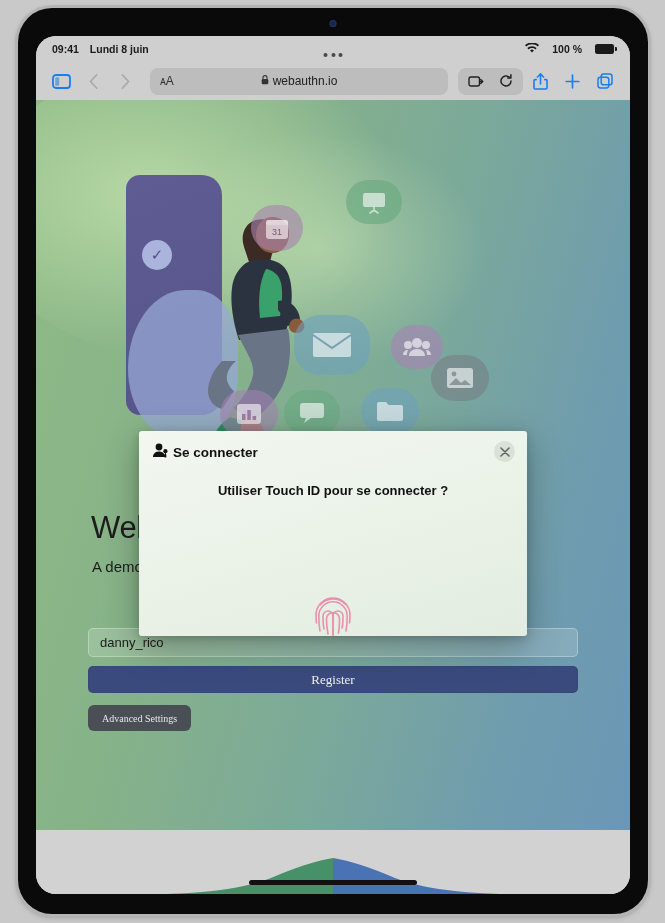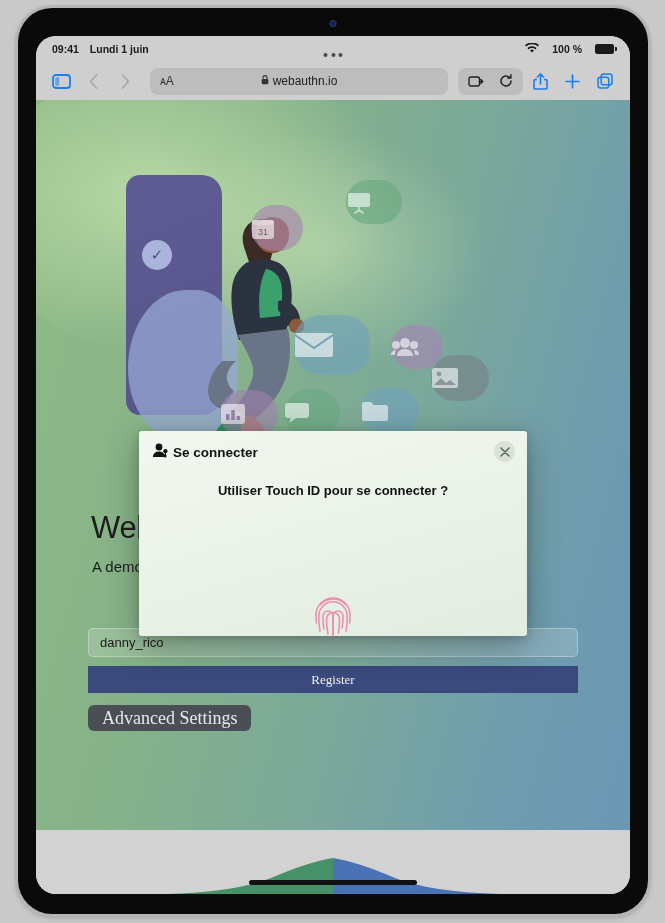--- a/index.html
+++ b/index.html
@@ -102,21 +102,21 @@
   #blob2 {
     position: absolute; left: 120px; top: 30px; width: 330px; height: 240px;
     background: radial-gradient(ellipse at 50% 50%, rgba(200,228,180,.55), rgba(200,228,180,0) 70%);
     border-radius: 50%;
   }
 
   
   #illustration { position: absolute; left: 0; top: 0; width: 594px; height: 420px; }
   .bubble {
     position: absolute; border-radius: 26px;
-    display: flex; align-items: center; 
+    display: flex; align-items: center; justify-content: center;
     color: rgba(255,255,255,.72);
   }
   .bubble svg { opacity: .82; }
 
   #phone-body {
     position: absolute; left: 90px; top: 75px; width: 96px; height: 240px;
     background: linear-gradient(160deg, #5f5c94, #57548b);
     border-radius: 14px 20px 20px 14px;
   }
   #phone-check {
@@ -145,34 +145,34 @@
     position: absolute; left: 52px; top: 528px; width: 490px; height: 29px;
     background: rgba(255,255,255,.16);
     border: 1px solid rgba(255,255,255,.30);
     border-radius: 5px;
     display: flex; align-items: center; padding: 0 11px;
     font-family: Liberation Sans, sans-serif;
     font-size: 13px; color: #1c1c1c; text-align: center;
   }
   #btn-row { position: absolute; left: 52px; top: 566px; width: 490px; display: flex; gap: 8px; }
   .wa-btn {
-    flex: 1; height: 27px; border-radius: 0;
+    flex: 1; height: 27px; border-radius: 5px;
     display: flex; align-items: center; justify-content: center;
     font-family: "Liberation Serif", serif;
     font-size: 13px; color: #f0f0f2;
   }
   #register-btn { background: #3a4a7d; border: 1px solid #30407040; }
   #authenticate-btn { background: #2e3c66; }
   #advanced-btn {
     position: absolute; left: 52px; top: 605px; height: 26px;
     padding: 0 14px; border-radius: 6px;
     background: #4a4f56;
     display: flex; align-items: center;
     font-family: "Liberation Serif", serif;
-    font-size: 18px; color: #e8e8ea;
+    font-size: 10px; color: #e8e8ea;
   }
 
   
   #modal {
     position: absolute; left: 103px; top: 331px;
     width: 388px; height: 205px;
     background: linear-gradient(165deg, #f2f7f0, #eaf2e8 55%, #e3ece1);
     border-radius: 3px;
     box-shadow: 0 10px 34px rgba(0,0,0,.30), 0 2px 8px rgba(0,0,0,.16);
     overflow: hidden;
@@ -217,21 +217,21 @@
 <body>
 
 <div id="device">
   <div id="camera-dot"></div>
 
   <div id="screen">
 
     <div id="statusbar">
       <div id="status-left">
         <span>09:41</span>
-        <span>Lundi 1 juin</span>
+        <span>Lundi 8 juin</span>
       </div>
       <div id="status-spacer"></div>
       <div id="status-right">
         <span>
           <svg width="14" height="11" viewBox="0 0 14 11">
               <path d="M7 9.6l1.9-2.2a2.9 2.9 0 0 0-3.8 0L7 9.6zM7 5.1c1.3 0 2.5.5 3.4 1.3l1.2-1.4A6.8 6.8 0 0 0 7 3.2c-1.8 0-3.4.7-4.6 1.8l1.2 1.4A5 5 0 0 1 7 5.1zM7 1.2c2.2 0 4.3.8 5.9 2.2l1.1-1.3A10.6 10.6 0 0 0 7 -.6C4.3-.6 1.9.4 0 2.1l1.1 1.3A8.7 8.7 0 0 1 7 1.2z" fill="#1a1a1a"></path>
             </svg>
         </span>
         <span>100 %</span>
         <span class="battery"></span>

